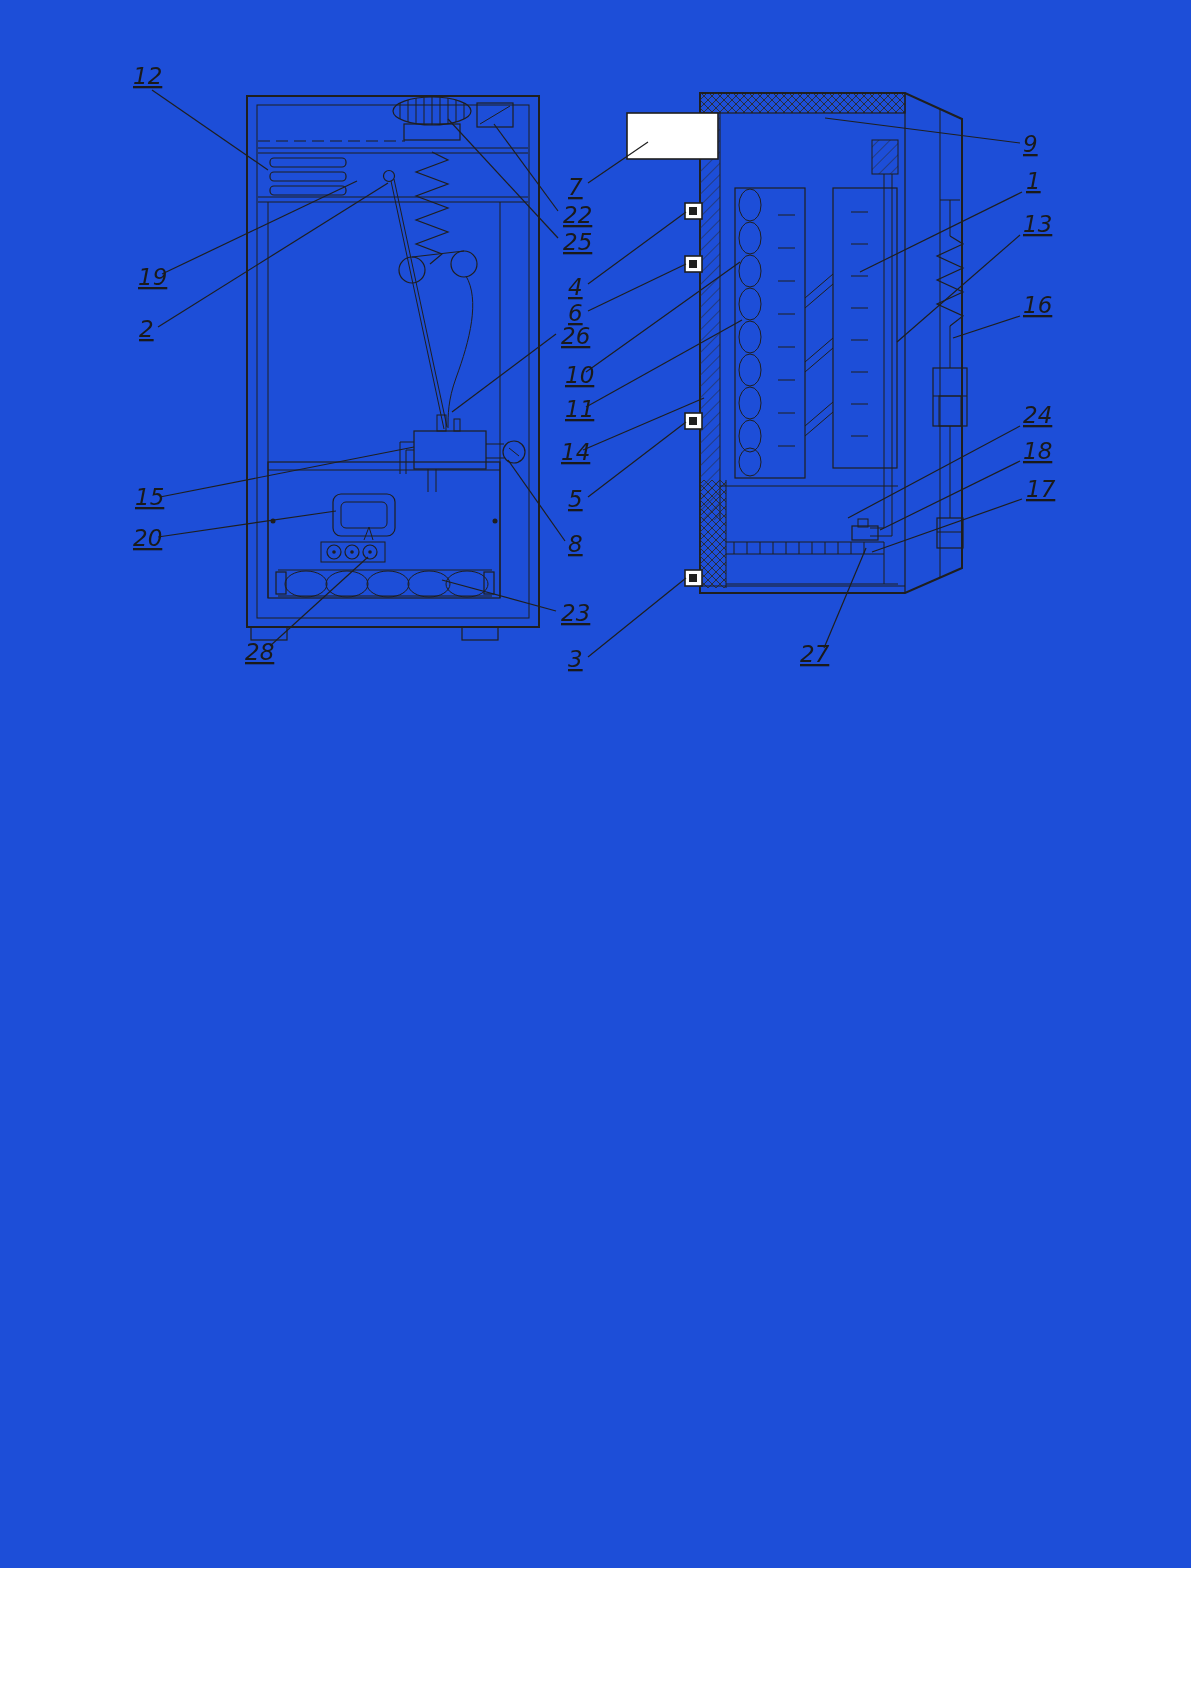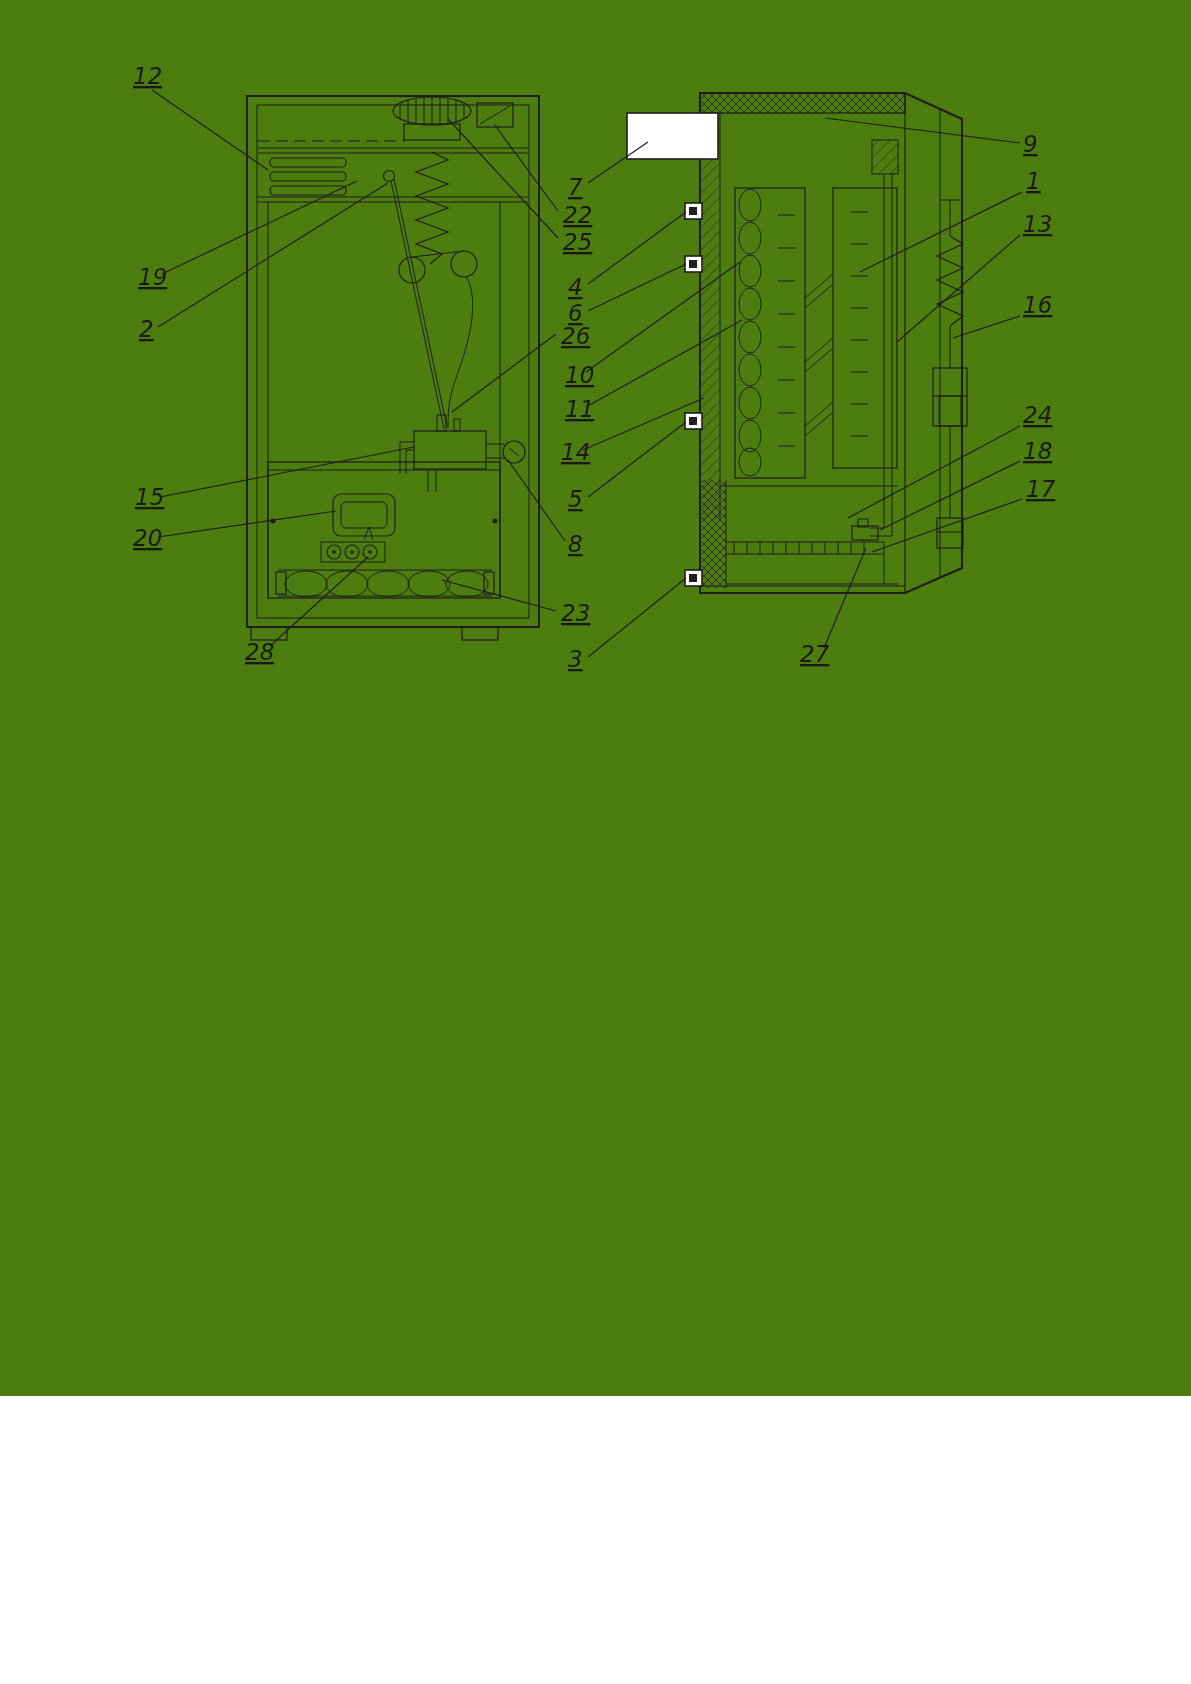--- a/index.html
+++ b/index.html
@@ -3,22 +3,22 @@
 <meta charset="utf-8">
 <style>
   html, body {
     margin: 0;
     padding: 0;
     background: #ffffff;
   }
   .page {
     position: relative;
     width: 1191px;
-    height: 1396px;
-    background: #4d7c0f;
+    height: 1568px;
+    background: #1d4ed8;
     overflow: hidden;
     font-family: "DejaVu Sans", sans-serif;
   }
   svg { display: block; }
   .outline { fill: none; stroke: #1f1f1f; stroke-width: 2; }
   .thin    { fill: none; stroke: #1f1f1f; stroke-width: 1.2; }
   .hair    { fill: none; stroke: #1f1f1f; stroke-width: 1; }
   .leader  { stroke: #1f1f1f; stroke-width: 1.2; fill: none; }
   .callout text {
     font-family: "DejaVu Sans", sans-serif;

